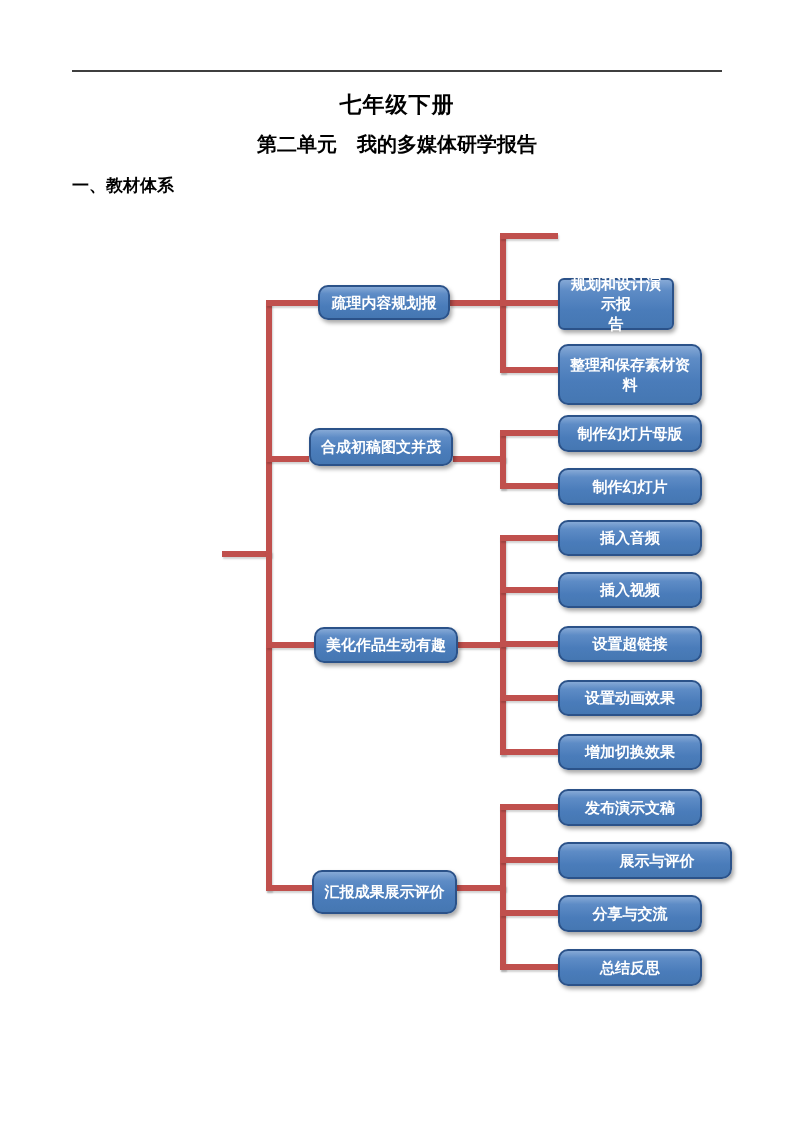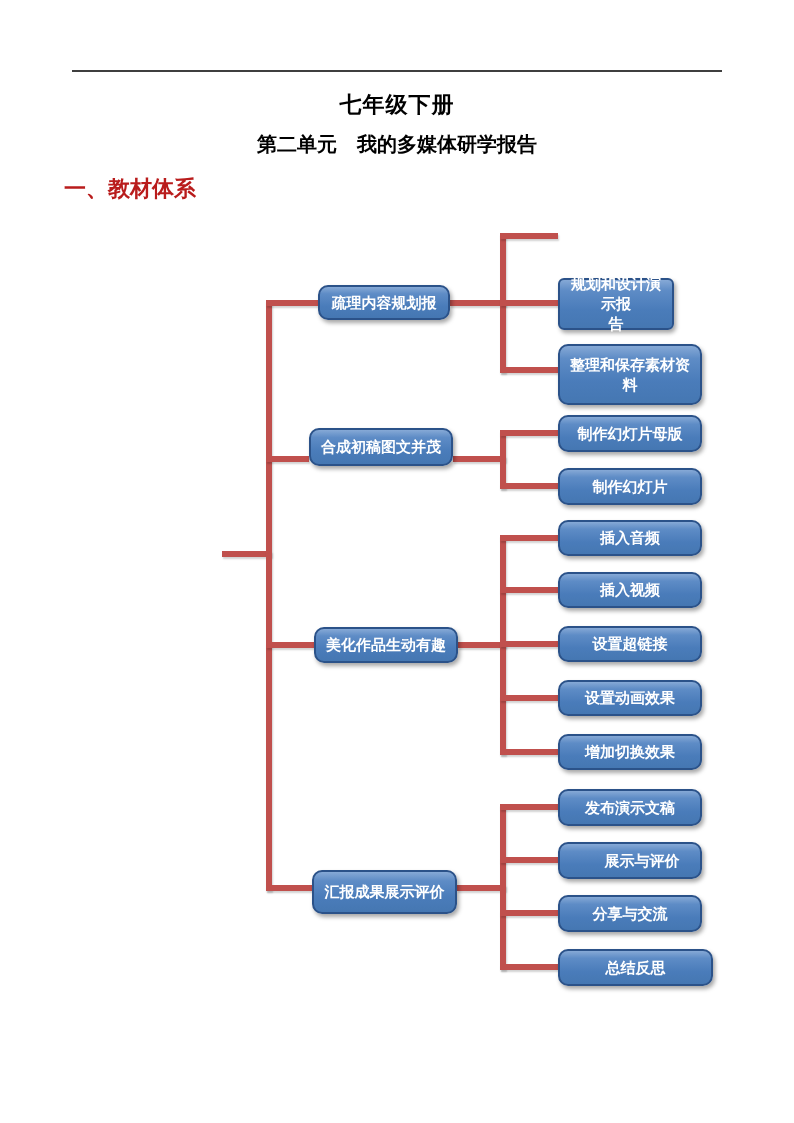--- a/index.html
+++ b/index.html
@@ -11,21 +11,21 @@
   .rule { left:72px; top:70px; width:650px; height:2px; background:var(--rule,#3f3f3f); }
   .title {
     left:0; top:90px; width:794px; text-align:center;
     font-size:22px; font-weight:bold; color:#000; letter-spacing:1px;
   }
   .subtitle {
     left:0; top:131px; width:794px; text-align:center;
     font-size:20px; font-weight:bold; color:#000;
   }
   .heading {
-    left:64px; top:174px; font-size:22px; font-weight:bold; color:#b91c1c;
+    left:72px; top:174px; font-size:17px; font-weight:bold; color:#000000;
   }
   .diagram { left:0; top:0; width:794px; height:1123px; }
   .node {
     position:absolute; box-sizing:border-box;
     display:flex; align-items:center; justify-content:center;
     text-align:center; white-space:pre-line;
     color:var(--node-text,#fff); font-size:15px; font-weight:bold; line-height:20px;
     padding:2px 8px;
     border:2px solid var(--node-border,#2b5289); border-radius:10px;
     background:linear-gradient(180deg,#86a9d6 0%, #5e8cc6 22%, var(--node-fill,#4a7cba) 62%, #4577b2 100%);
@@ -80,19 +80,19 @@
       <div class="node" style="left: 558px; top: 680px; width: 144px; height: 36px;">设置动画效果</div>
       <div class="conn" style="left: 500px; top: 749px; width: 58px; height: 6px;"></div>
       <div class="node" style="left: 558px; top: 734px; width: 144px; height: 36px;">增加切换效果</div>
       <div class="conn" style="left: 266px; top: 885px; width: 46px; height: 6px;"></div>
       <div class="conn" style="left: 457px; top: 885px; width: 49px; height: 6px;"></div>
       <div class="conn" style="left: 500px; top: 804px; width: 6px; height: 166px;"></div>
       <div class="node" style="left: 312px; top: 870px; width: 145px; height: 44px;">汇报成果展示评价</div>
       <div class="conn" style="left: 500px; top: 804px; width: 58px; height: 6px;"></div>
       <div class="node" style="left: 558px; top: 789px; width: 144px; height: 37px;">发布演示文稿</div>
       <div class="conn" style="left: 500px; top: 857px; width: 58px; height: 6px;"></div>
-      <div class="node" style="left: 558px; top: 842px; width: 144px; height: 37px; padding-left: 32px;">展示与评价</div>
+      <div class="node" style="left: 558px; top: 842px; width: 174px; height: 37px; padding-left: 32px;">展示与评价</div>
       <div class="conn" style="left: 500px; top: 910px; width: 58px; height: 6px;"></div>
       <div class="node" style="left: 558px; top: 895px; width: 144px; height: 37px;">分享与交流</div>
       <div class="conn" style="left: 500px; top: 964px; width: 58px; height: 6px;"></div>
-      <div class="node" style="left: 558px; top: 949px; width: 155px; height: 37px;">总结反思</div>
+      <div class="node" style="left: 558px; top: 949px; width: 144px; height: 37px;">总结反思</div>
     </div>
 </div>
 
 </body></html>

